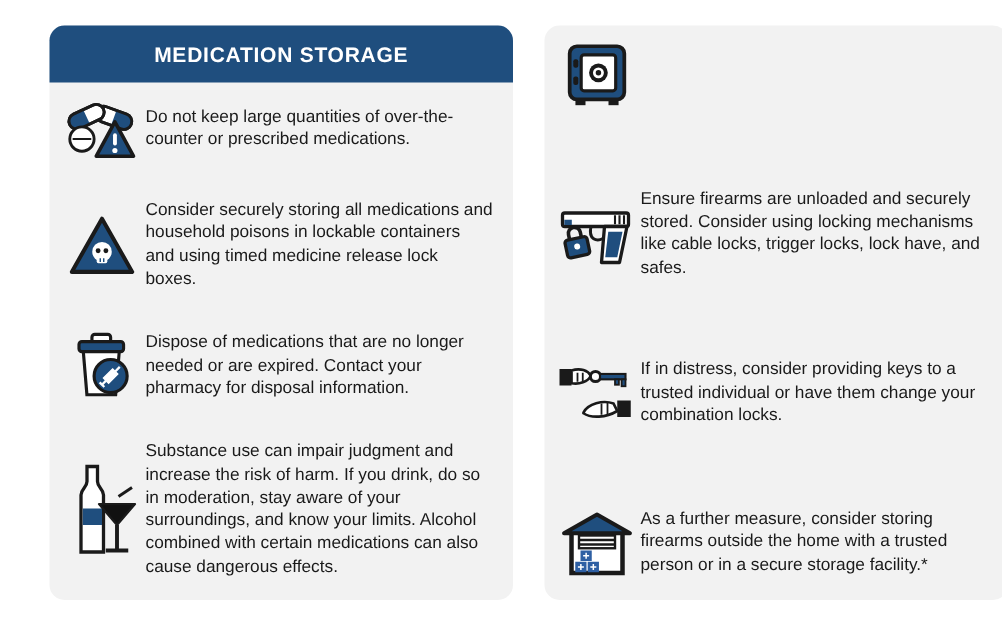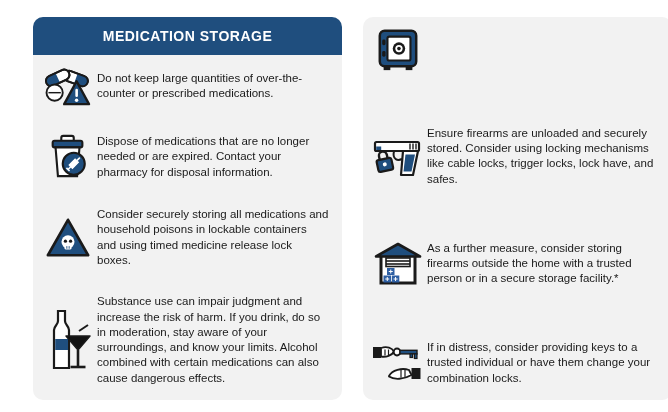--- a/index.html
+++ b/index.html
@@ -91,49 +91,49 @@
               <path d="M34,17 L47,41 L21,41 Z" fill="#1F4E7E" stroke="#1a1a1a" stroke-width="2.5" stroke-linejoin="round"></path>
               <rect x="32.7" y="25" width="2.7" height="8.5" rx="1.3" fill="#ffffff"></rect>
               <circle cx="34" cy="37" r="1.8" fill="#ffffff"></circle>
             </svg>
           </span>
           <p class="item-text">Do not keep large quantities of over-the-counter or prescribed medications.</p>
         </div>
 
         <div class="item">
           <span class="item-icon">
+            <svg width="46" height="46" viewBox="0 0 48 48">
+              <path d="M24,5 L45,42 L3,42 Z" fill="#1F4E7E" stroke="#1a1a1a" stroke-width="2.8" stroke-linejoin="round"></path>
+              <circle cx="24" cy="28" r="6.8" fill="#ffffff"></circle>
+              <rect x="20.3" y="31.5" width="7.4" height="4.5" rx="1.2" fill="#ffffff"></rect>
+              <circle cx="21.3" cy="27.3" r="1.7" fill="#1a1a1a"></circle>
+              <circle cx="26.7" cy="27.3" r="1.7" fill="#1a1a1a"></circle>
+              <line x1="22.8" y1="32.5" x2="22.8" y2="35.2" stroke="#1F4E7E" stroke-width="1"></line>
+              <line x1="25.2" y1="32.5" x2="25.2" y2="35.2" stroke="#1F4E7E" stroke-width="1"></line>
+            </svg>
+          </span>
+          <p class="item-text">Consider securely storing all medications and household poisons in lockable containers and using timed medicine release lock boxes.</p>
+        </div>
+
+        <div class="item">
+          <span class="item-icon">
             <svg width="46" height="48" viewBox="0 0 48 50">
               <rect x="17" y="3" width="13" height="7" rx="2" fill="#ffffff" stroke="#1a1a1a" stroke-width="2.2"></rect>
               <rect x="8" y="8" width="31" height="7" rx="2" fill="#1F4E7E" stroke="#1a1a1a" stroke-width="2.2"></rect>
               <path d="M11,15 L36,15 L33.5,45 L13.5,45 Z" fill="#ffffff" stroke="#1a1a1a" stroke-width="2.2"></path>
               <circle cx="30" cy="32" r="11.5" fill="#1F4E7E" stroke="#1a1a1a" stroke-width="2.2"></circle>
               <g transform="rotate(-45 30 32)" stroke="#ffffff">
                 <rect x="25.5" y="29.5" width="9" height="5" fill="#ffffff" stroke-width="1"></rect>
                 <line x1="34.5" y1="32" x2="39" y2="32" stroke-width="1.6"></line>
                 <line x1="21.5" y1="32" x2="25.5" y2="32" stroke-width="1.6"></line>
                 <line x1="21.5" y1="29.7" x2="21.5" y2="34.3" stroke-width="1.6"></line>
               </g>
             </svg>
           </span>
           <p class="item-text">Dispose of medications that are no longer needed or are expired. Contact your pharmacy for disposal information.</p>
-        </div>
-
-        <div class="item">
-          <span class="item-icon">
-            <svg width="46" height="46" viewBox="0 0 48 48">
-              <path d="M24,5 L45,42 L3,42 Z" fill="#1F4E7E" stroke="#1a1a1a" stroke-width="2.8" stroke-linejoin="round"></path>
-              <circle cx="24" cy="28" r="6.8" fill="#ffffff"></circle>
-              <rect x="20.3" y="31.5" width="7.4" height="4.5" rx="1.2" fill="#ffffff"></rect>
-              <circle cx="21.3" cy="27.3" r="1.7" fill="#1a1a1a"></circle>
-              <circle cx="26.7" cy="27.3" r="1.7" fill="#1a1a1a"></circle>
-              <line x1="22.8" y1="32.5" x2="22.8" y2="35.2" stroke="#1F4E7E" stroke-width="1"></line>
-              <line x1="25.2" y1="32.5" x2="25.2" y2="35.2" stroke="#1F4E7E" stroke-width="1"></line>
-            </svg>
-          </span>
-          <p class="item-text">Consider securely storing all medications and household poisons in lockable containers and using timed medicine release lock boxes.</p>
         </div>
 
         <div class="item">
           <span class="item-icon">
             <svg width="48" height="62" viewBox="0 0 48 62">
               <path d="M14,2 L21,2 L21,12 C21,16 25,17 25,21 L25,59 L10,59 L10,21 C10,17 14,16 14,12 Z" fill="#ffffff" stroke="#1a1a1a" stroke-width="2.2"></path>
               <rect x="11.2" y="30" width="12.8" height="11" fill="#1F4E7E"></rect>
               <line x1="35" y1="22" x2="44" y2="16" stroke="#1a1a1a" stroke-width="2"></line>
               <path d="M22,27 L46,27 L34,41 Z" fill="#111111" stroke="#1a1a1a" stroke-width="1.5" stroke-linejoin="round"></path>
               <line x1="34" y1="41" x2="34" y2="57" stroke="#1a1a1a" stroke-width="2.6"></line>
@@ -181,61 +181,61 @@
                 <rect x="5" y="26" width="15" height="12" rx="2" fill="#1F4E7E" stroke="#1a1a1a" stroke-width="2.2"></rect>
                 <circle cx="12.5" cy="31.5" r="2" fill="#ffffff"></circle>
               </g>
             </svg>
           </span>
           <p class="item-text">Ensure firearms are unloaded and securely stored. Consider using locking mechanisms like cable locks, trigger locks, lock have, and safes.</p>
         </div>
 
         <div class="item">
           <span class="item-icon">
-            <svg width="48" height="48" viewBox="0 0 48 48">
-              <path d="M7,17 L7,44 L41,44 L41,17" fill="#ffffff" stroke="#1a1a1a" stroke-width="3"></path>
-              <path d="M2,17.5 L24,5 L46,17.5 Z" fill="#1F4E7E" stroke="#1a1a1a" stroke-width="2.6" stroke-linejoin="round"></path>
-              <rect x="12" y="19" width="24" height="8.5" fill="#ffffff" stroke="#1a1a1a" stroke-width="1.6"></rect>
-              <line x1="12" y1="22" x2="36" y2="22" stroke="#1a1a1a" stroke-width="1.6"></line>
-              <line x1="12" y1="25" x2="36" y2="25" stroke="#1a1a1a" stroke-width="1.6"></line>
-              <g fill="#2E5FA3">
-                <rect x="13" y="29" width="7.5" height="7"></rect>
-                <rect x="9.5" y="36.5" width="7.5" height="7"></rect>
-                <rect x="17.8" y="36.5" width="7.5" height="7"></rect>
-              </g>
-              <g stroke="#ffffff" stroke-width="1">
-                <line x1="16.75" y1="30.5" x2="16.75" y2="34.5"></line>
-                <line x1="14.75" y1="32.5" x2="18.75" y2="32.5"></line>
-                <line x1="13.25" y1="38" x2="13.25" y2="42"></line>
-                <line x1="11.25" y1="40" x2="15.25" y2="40"></line>
-                <line x1="21.55" y1="38" x2="21.55" y2="42"></line>
-                <line x1="19.55" y1="40" x2="23.55" y2="40"></line>
-              </g>
-            </svg>
-          </span>
-          <p class="item-text">As a further measure, consider storing firearms outside the home with a trusted person or in a secure storage facility.*</p>
-        </div>
-
-        <div class="item">
-          <span class="item-icon">
             <svg width="52" height="44" viewBox="0 0 52 44">
               <rect x="1" y="6" width="8" height="11" fill="#1a1a1a"></rect>
               <path d="M9,7 C15,5 20,7 22,10.5 C20,14.5 14,16.5 9,15.5 Z" fill="#ffffff" stroke="#1a1a1a" stroke-width="1.8"></path>
               <line x1="13" y1="8.5" x2="13" y2="14.5" stroke="#1a1a1a" stroke-width="1.2"></line>
               <line x1="16.5" y1="8.5" x2="16.5" y2="14.5" stroke="#1a1a1a" stroke-width="1.2"></line>
               <circle cx="25" cy="11" r="3.4" fill="#ffffff" stroke="#1a1a1a" stroke-width="2"></circle>
               <rect x="28" y="9.3" width="17" height="3.6" fill="#1F4E7E" stroke="#1a1a1a" stroke-width="1.4"></rect>
               <rect x="38" y="12.9" width="2.6" height="3.6" fill="#1F4E7E" stroke="#1a1a1a" stroke-width="1.2"></rect>
               <rect x="42.4" y="12.9" width="2.6" height="4.6" fill="#1F4E7E" stroke="#1a1a1a" stroke-width="1.2"></rect>
               <path d="M17,35 C20,29 30,26.5 37,29 L39.5,34 C32,38.5 22,39 17,35.5 Z" fill="#ffffff" stroke="#1a1a1a" stroke-width="1.8"></path>
               <line x1="29" y1="29" x2="29" y2="36.5" stroke="#1a1a1a" stroke-width="1.2"></line>
               <line x1="33" y1="28.5" x2="33" y2="36" stroke="#1a1a1a" stroke-width="1.2"></line>
               <rect x="39.5" y="27" width="9" height="11" fill="#1a1a1a"></rect>
             </svg>
           </span>
           <p class="item-text">If in distress, consider providing keys to a trusted individual or have them change your combination locks.</p>
         </div>
 
+        <div class="item">
+          <span class="item-icon">
+            <svg width="48" height="48" viewBox="0 0 48 48">
+              <path d="M7,17 L7,44 L41,44 L41,17" fill="#ffffff" stroke="#1a1a1a" stroke-width="3"></path>
+              <path d="M2,17.5 L24,5 L46,17.5 Z" fill="#1F4E7E" stroke="#1a1a1a" stroke-width="2.6" stroke-linejoin="round"></path>
+              <rect x="12" y="19" width="24" height="8.5" fill="#ffffff" stroke="#1a1a1a" stroke-width="1.6"></rect>
+              <line x1="12" y1="22" x2="36" y2="22" stroke="#1a1a1a" stroke-width="1.6"></line>
+              <line x1="12" y1="25" x2="36" y2="25" stroke="#1a1a1a" stroke-width="1.6"></line>
+              <g fill="#2E5FA3">
+                <rect x="13" y="29" width="7.5" height="7"></rect>
+                <rect x="9.5" y="36.5" width="7.5" height="7"></rect>
+                <rect x="17.8" y="36.5" width="7.5" height="7"></rect>
+              </g>
+              <g stroke="#ffffff" stroke-width="1">
+                <line x1="16.75" y1="30.5" x2="16.75" y2="34.5"></line>
+                <line x1="14.75" y1="32.5" x2="18.75" y2="32.5"></line>
+                <line x1="13.25" y1="38" x2="13.25" y2="42"></line>
+                <line x1="11.25" y1="40" x2="15.25" y2="40"></line>
+                <line x1="21.55" y1="38" x2="21.55" y2="42"></line>
+                <line x1="19.55" y1="40" x2="23.55" y2="40"></line>
+              </g>
+            </svg>
+          </span>
+          <p class="item-text">As a further measure, consider storing firearms outside the home with a trusted person or in a secure storage facility.*</p>
+        </div>
+
       </div>
     </div>
 
   </div>
 </div>
 
 </body></html>

